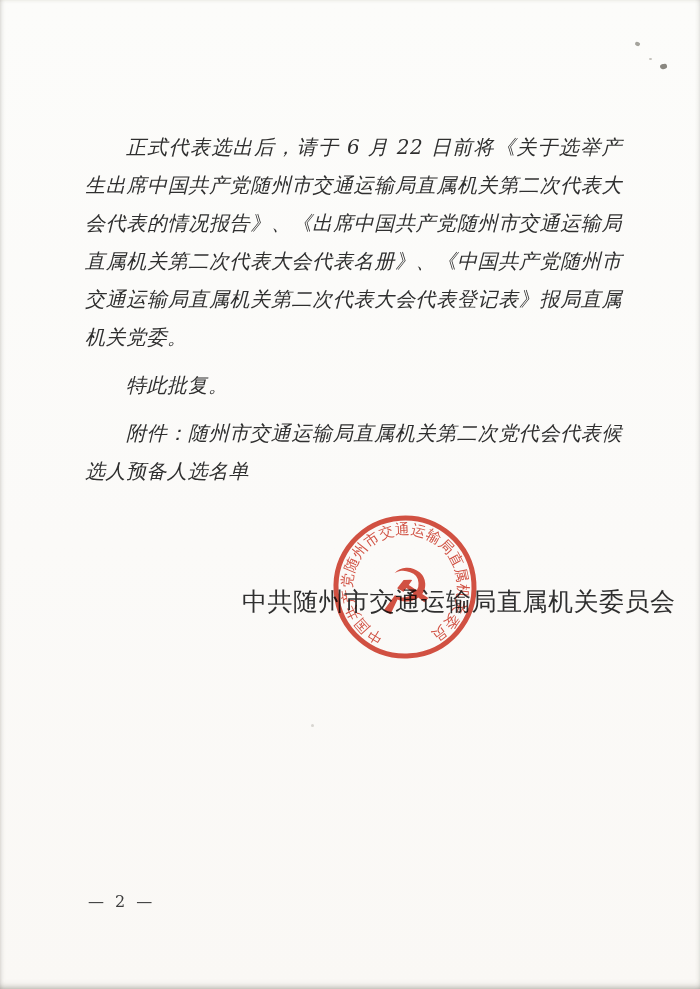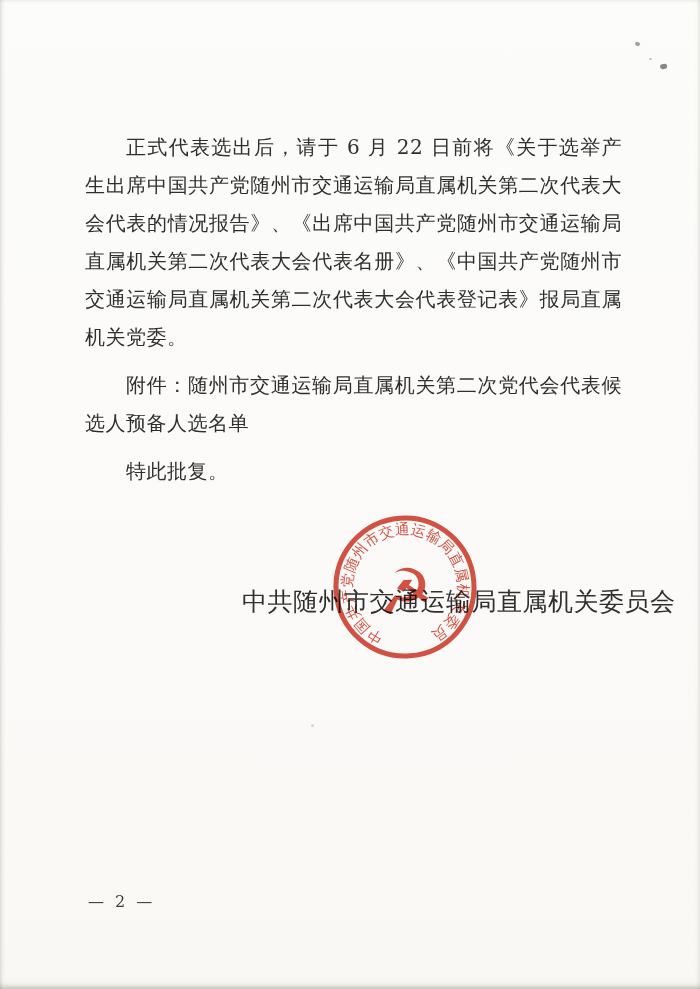--- a/index.html
+++ b/index.html
@@ -15,21 +15,21 @@
       inset 3px 0 5px -3px rgba(150,145,138,.40),
       inset -3px 0 5px -3px rgba(170,165,158,.30),
       inset 0 3px 5px -3px rgba(185,180,170,.22);
     font-family:"DejaVu Serif","Liberation Serif",serif;
     color:#2f2f2f;
   }
 
   .body-text{
     position:absolute;left:85px;top:128px;width:537px;
     font-size:20px;line-height:38px;
-    text-align:justify;letter-spacing:.5px;
+    text-align:justify;letter-spacing:.5px;font-style:italic;
   }
   .para{margin:0;text-indent:41px;}
   .para + .para{margin-top:10px;}
 
   .signature{
     position:absolute;left:242px;top:585px;
     font-size:25px;letter-spacing:.5px;white-space:nowrap;
   }
   .date{
     position:absolute;left:253px;top:622px;width:300px;
@@ -61,22 +61,22 @@
   .s3{left:660px;top:64px;width:7px;height:5px;background:#75736b;border-radius:55% 45% 40% 60%;opacity:.85;transform:rotate(-15deg);}
   .s4{left:311px;top:724px;width:3px;height:3px;background:#b5b2ab;border-radius:50%;opacity:.5;}
 </style>
 </head>
 <body>
 
 <div class="page">
 
   <div class="body-text">
     <p class="para">正式代表选出后，请于 6 月 22 日前将《关于选举产生出席中国共产党随州市交通运输局直属机关第二次代表大会代表的情况报告》、《出席中国共产党随州市交通运输局直属机关第二次代表大会代表名册》、《中国共产党随州市交通运输局直属机关第二次代表大会代表登记表》报局直属机关党委。</p>
+    <p class="para">特此批复。</p>
     <p class="para">附件：随州市交通运输局直属机关第二次党代会代表候选人预备人选名单</p>
-    <p class="para">特此批复。</p>
   </div>
 
   <div class="signature">中共随州市交通运输局直属机关委员会</div>
 
 
   <svg class="seal" width="160" height="160" viewBox="0 0 160 160" aria-hidden="true">
     <circle cx="80" cy="80" r="69" fill="none" stroke-width="5" stroke="#cf3a2a"></circle>
     <path id="sealRingPath" d="M 55.1 126.8 A 53 53 0 1 1 104.9 126.8" fill="none"></path>
     <text class="seal-ring-text" fill="#cf3a2a">
       <textPath href="#sealRingPath" startOffset="0">中国共产党随州市交通运输局直属机关委员会</textPath>

